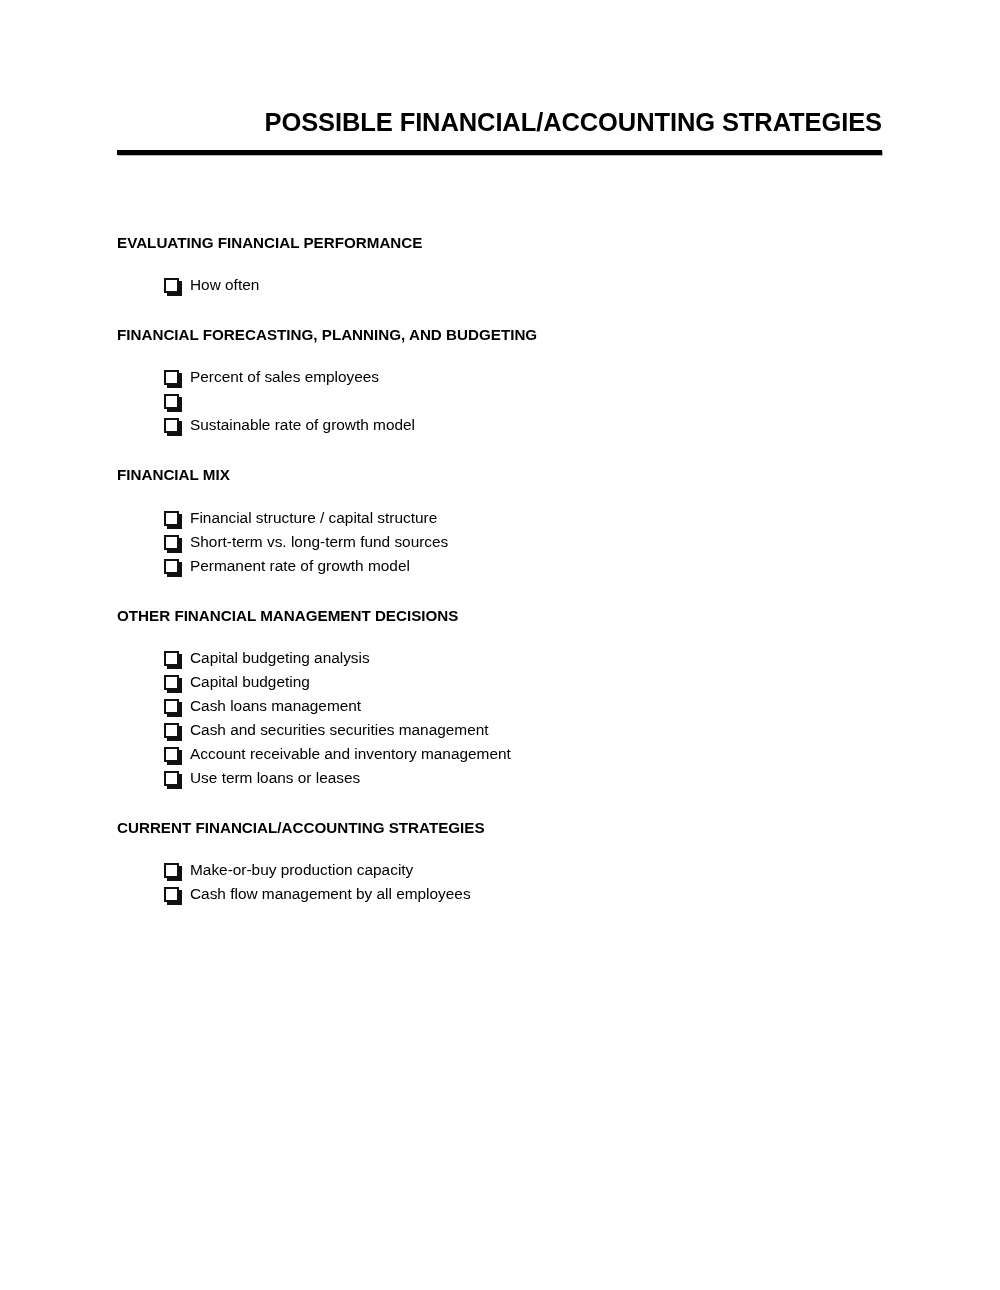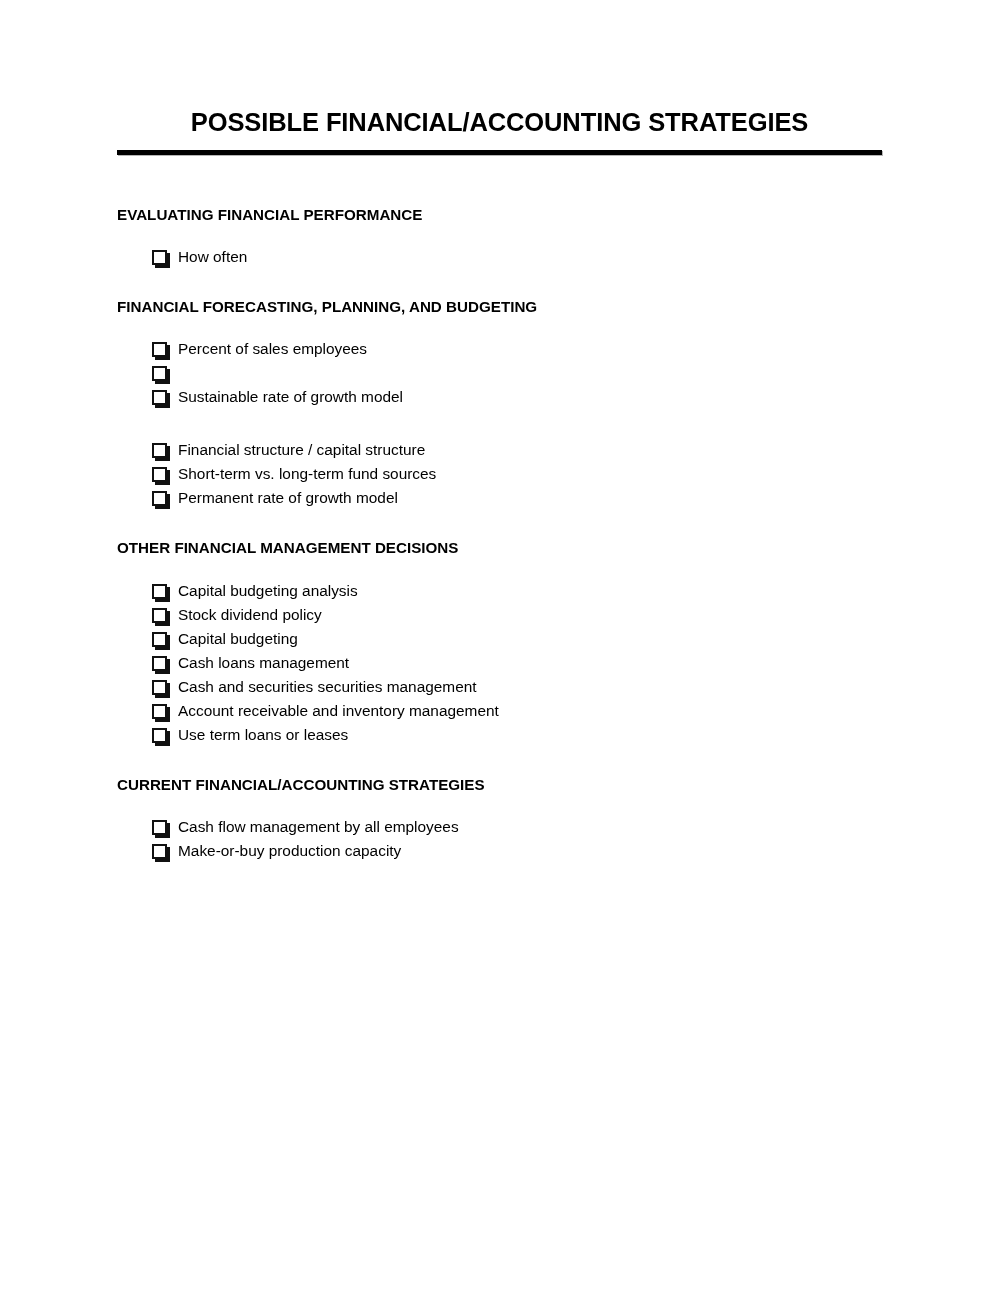--- a/index.html
+++ b/index.html
@@ -27,59 +27,59 @@
   .title-block {
     position: absolute;
     left: 117px;
     top: 108px;
     width: 765px;
   }
   .doc-title {
     font-size: 25.5px;
     font-weight: bold;
     letter-spacing: -0.1px;
-    text-align: center;
+    text-align: right;
     line-height: 1.12;
     white-space: nowrap;
     color: #000;
   }
   .title-rule {
     margin-top: 13px;
     width: 765px;
     height: 5px;
     background: #000000;
     box-shadow: 1px 1px 0 0 #b5b5b5;
   }
 
   
   .content {
     position: absolute;
     left: 117px;
-    top: 206px;
+    top: 234px;
     width: 800px;
   }
 
   .section {
     margin-bottom: 29px;
   }
   .section:last-child {
     margin-bottom: 0;
   }
 
   .section-heading {
     font-size: 15.2px;
     font-weight: bold;
     letter-spacing: 0px;
     line-height: 1.2;
     margin: 0 0 21px 0;
     white-space: nowrap;
   }
 
   .item-list {
-    margin: 4px;
+    margin: 16px;
     padding: 0;
     list-style: none;
   }
 
   .item {
     position: relative;
     padding-left: 57px;
     min-height: 24px;
     line-height: 24px;
     font-size: 15.4px;
@@ -135,40 +135,40 @@
       </div>
       <div class="section">
         <div class="section-heading">FINANCIAL FORECASTING, PLANNING, AND BUDGETING</div>
         <ul class="item-list">
           <li class="item"><span class="checkbox-icon"></span><span class="item-label">Percent of sales employees</span></li>
           <li class="item"><span class="checkbox-icon"></span></li>
           <li class="item"><span class="checkbox-icon"></span><span class="item-label">Sustainable rate of growth model</span></li>
         </ul>
       </div>
       <div class="section">
+        <div class="section-heading">FINANCIAL MIX</div>
         <ul class="item-list">
           <li class="item"><span class="checkbox-icon"></span><span class="item-label">Financial structure / capital structure</span></li>
           <li class="item"><span class="checkbox-icon"></span><span class="item-label">Short-term vs. long-term fund sources</span></li>
           <li class="item"><span class="checkbox-icon"></span><span class="item-label">Permanent rate of growth model</span></li>
         </ul>
       </div>
       <div class="section">
         <div class="section-heading">OTHER FINANCIAL MANAGEMENT DECISIONS</div>
         <ul class="item-list">
           <li class="item"><span class="checkbox-icon"></span><span class="item-label">Capital budgeting analysis</span></li>
-          <li class="item"><span class="checkbox-icon"></span><span class="item-label">Stock dividend policy</span></li>
           <li class="item"><span class="checkbox-icon"></span><span class="item-label">Capital budgeting</span></li>
           <li class="item"><span class="checkbox-icon"></span><span class="item-label">Cash loans management</span></li>
           <li class="item"><span class="checkbox-icon"></span><span class="item-label">Cash and securities securities management</span></li>
           <li class="item"><span class="checkbox-icon"></span><span class="item-label">Account receivable and inventory management</span></li>
           <li class="item"><span class="checkbox-icon"></span><span class="item-label">Use term loans or leases</span></li>
         </ul>
       </div>
       <div class="section">
         <div class="section-heading">CURRENT FINANCIAL/ACCOUNTING STRATEGIES</div>
         <ul class="item-list">
+          <li class="item"><span class="checkbox-icon"></span><span class="item-label">Make-or-buy production capacity</span></li>
           <li class="item"><span class="checkbox-icon"></span><span class="item-label">Cash flow management by all employees</span></li>
-          <li class="item"><span class="checkbox-icon"></span><span class="item-label">Make-or-buy production capacity</span></li>
         </ul>
       </div>
     </div>
 
 </div>
 
 </body></html>

